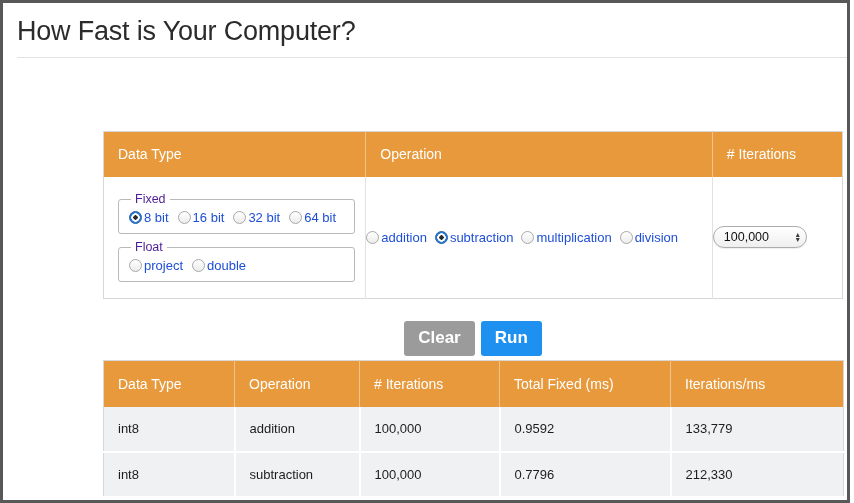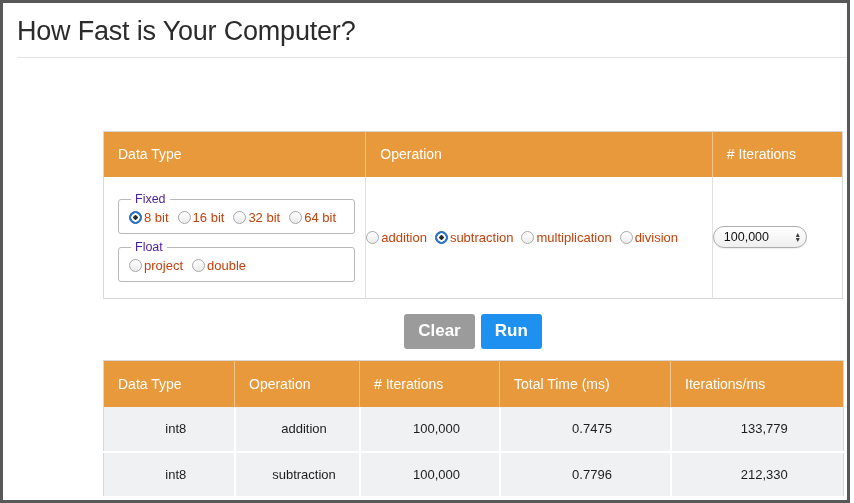--- a/index.html
+++ b/index.html
@@ -100,21 +100,21 @@
   .radio-line {
     display: flex;
     align-items: center;
     gap: 0px;
     white-space: nowrap;
   }
   .radio-opt {
     display: inline-flex;
     align-items: center;
     font-size: 13px;
-    color: #c2410c;
+    color: #1d4ed8;
     margin-right: 9px;
     cursor: pointer;
   }
   .radio-opt:last-child { margin-right: 0; }
   .rdo {
     width: 13px; height: 13px;
     border-radius: 50%;
     border: 1px solid #a9a9a9;
     background: linear-gradient(#ffffff, #ececec);
     margin-right: 2px;
@@ -148,21 +148,21 @@
     display: inline-flex;
     flex-direction: column;
     line-height: 5px;
     font-size: 8px;
     color: #3b3b3b;
     margin-left: 6px;
   }
   
   .btn-row {
     position: absolute;
-    left: 100px; top: 311px;
+    left: 100px; top: 318px;
     width: 740px;
     text-align: center;
   }
   .btn {
     display: inline-block;
     font-size: 17px;
     font-weight: bold;
     color: #ffffff;
     border: 0;
     border-radius: 3px;
@@ -183,21 +183,20 @@
   .results-table th { height: 46px; padding-top: 0; padding-bottom: 0; }
   .results-table td {
     background: #f0f1f2;
     border-right: 2px solid #ffffff;
     border-bottom: 2px solid #ffffff;
     font-size: 13px;
     color: #1d1d1d;
     padding: 0 0 0 14px;
     height: 45px;
     vertical-align: middle;
-    text-align: center;
   }
   .results-table td:last-child { border-right: 0; }
 </style>
 </head>
 <body>
 
 <div id="page">
 
   <div class="title-bar">
     <h1 class="page-title">How Fast is Your Computer?</h1>
@@ -308,30 +307,30 @@
         <col style="width:125px">
         <col style="width:140px">
         <col style="width:171px">
         <col style="width:173px">
     </colgroup>
     <thead>
       <tr>
         <th>Data Type</th>
         <th>Operation</th>
         <th># Iterations</th>
-        <th>Total Time (ms)</th>
+        <th>Total Fixed (ms)</th>
         <th>Iterations/ms</th>
       </tr>
     </thead>
     <tbody>
       <tr>
         <td>int8</td>
         <td>addition</td>
         <td>100,000</td>
-        <td>0.7475</td>
+        <td>0.9592</td>
         <td>133,779</td>
       </tr>
       <tr>
         <td>int8</td>
         <td>subtraction</td>
         <td>100,000</td>
         <td>0.7796</td>
         <td>212,330</td>
       </tr>
     </tbody>

